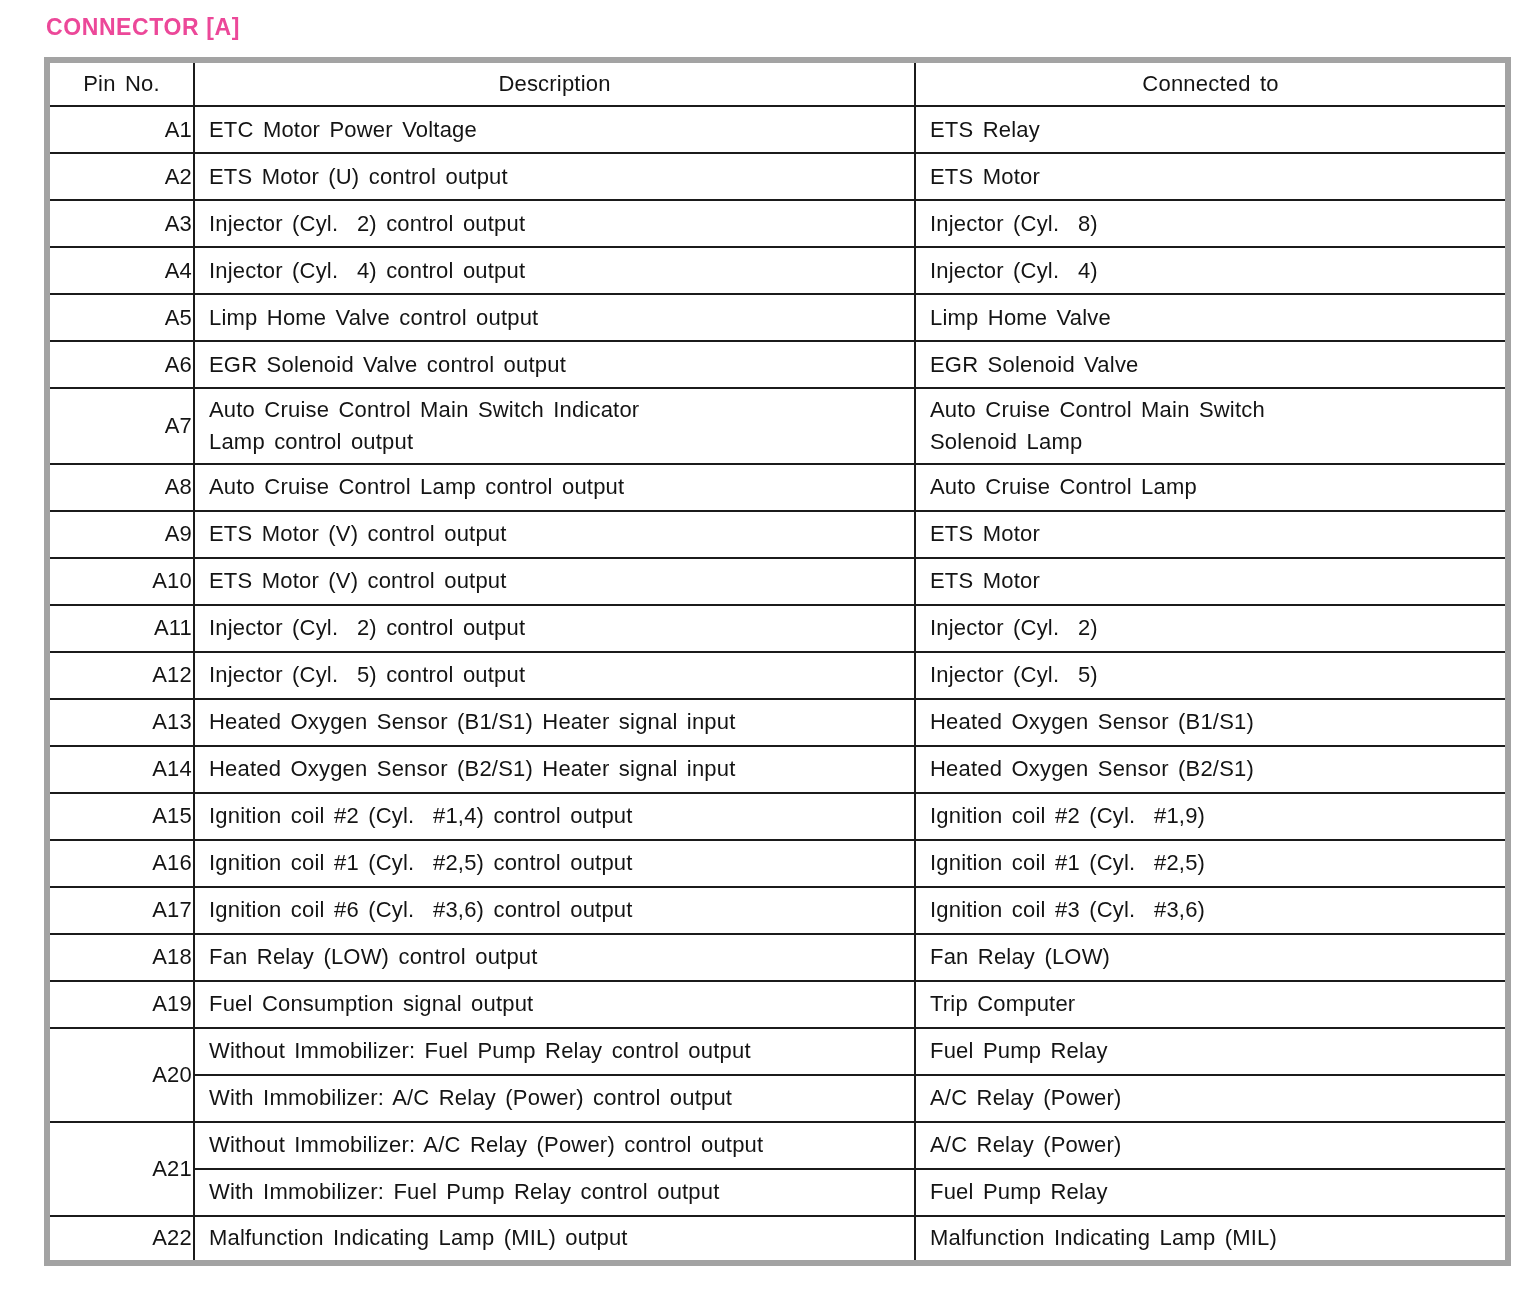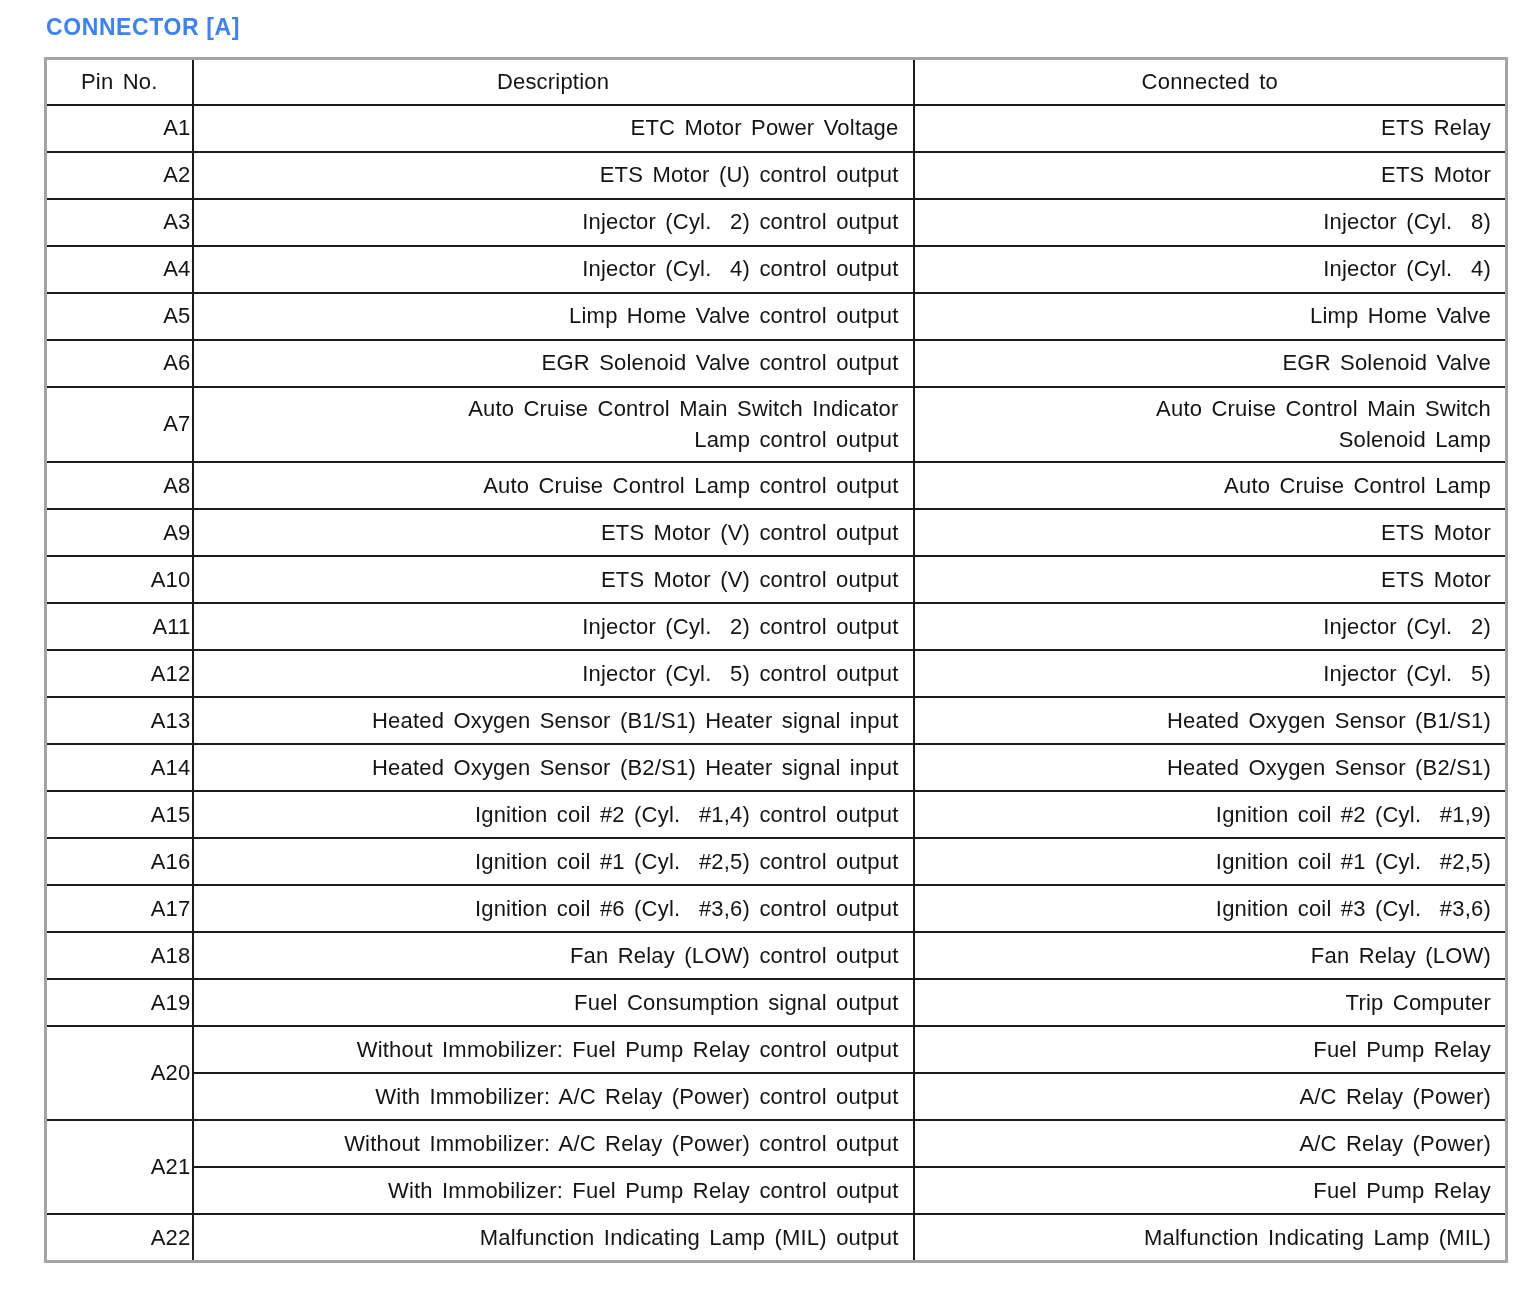--- a/index.html
+++ b/index.html
@@ -15,27 +15,27 @@
     height: 1302px;
     background: #ffffff;
     box-sizing: border-box;
     padding: 12px 30px 0 44px;
   }
   .doc-title {
     font-size: 23px;
     font-weight: bold;
     letter-spacing: 0.6px;
     margin: 2px 0 16px 2px;
-    color: #3b82f6;
+    color: #ec4899;
   }
   table.connector-table {
     border-collapse: collapse;
     table-layout: fixed;
     width: 1461px;
-    border: 3px solid #a3a3a3;
+    border: 6px solid #a3a3a3;
   }
   .connector-table th,
   .connector-table td {
     border: 2px solid #1b1b1b;
     font-size: 22px;
     color: #141414;
     box-sizing: border-box;
     word-spacing: 3px;
     letter-spacing: 0.2px;
   }
@@ -47,21 +47,21 @@
   }
   .connector-table td {
     height: 47px;
     vertical-align: middle;
   }
   td.pin-cell {
     text-align: right;
     vertical-align: middle;
   }
   td.desc-cell, td.conn-cell {
-    text-align: right;
+    text-align: left;
     padding: 5px 14px 5px 14px;
     white-space: pre-wrap;
     line-height: 1.45;
   }
 </style>
 </head>
 <body>
 
 <div class="page">
   <div class="doc-title">CONNECTOR [A]</div>

